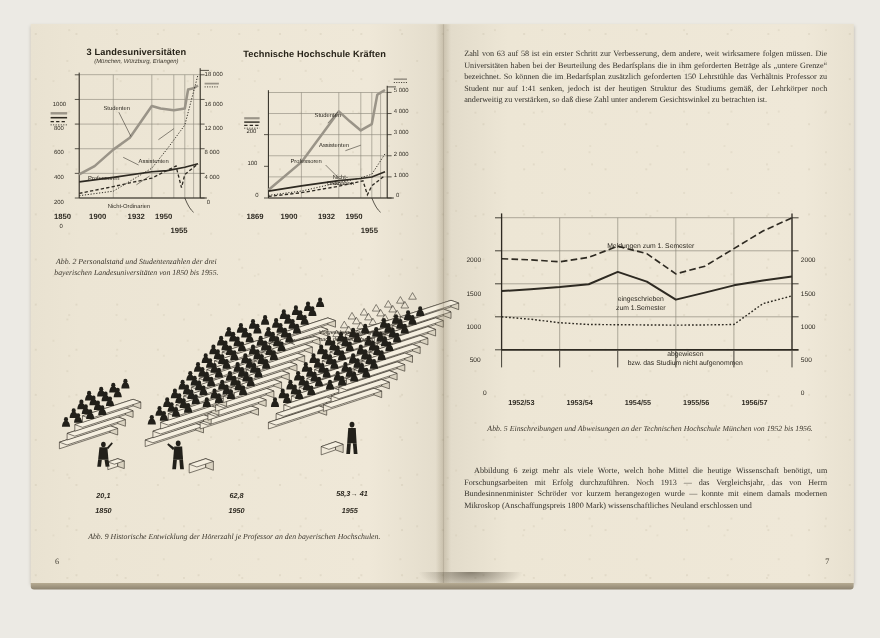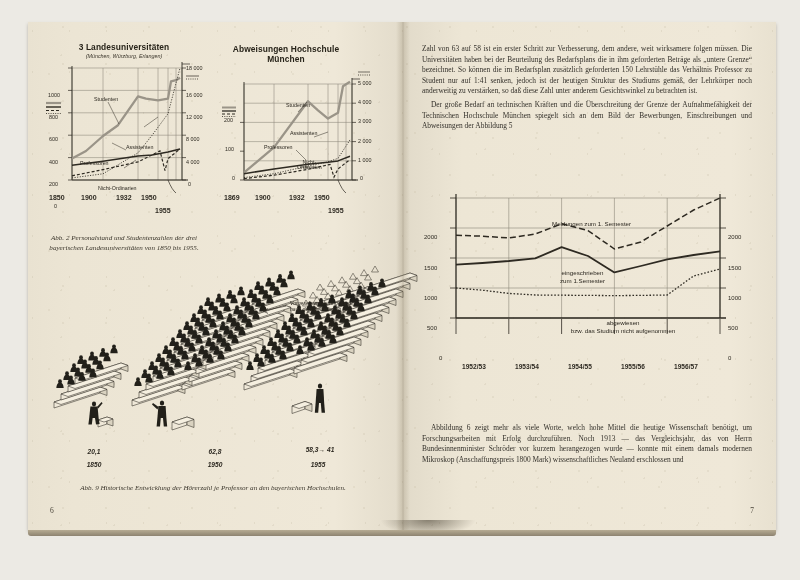--- a/index.html
+++ b/index.html
@@ -191,21 +191,21 @@
     <div class="axlab big" style="left:127px;top:185px;">1955</div>
 
     <div class="serieslab" style="left:66px;top:74px;">Studenten</div>
     <div class="serieslab" style="left:98px;top:122px;">Assistenten</div>
     <div class="serieslab" style="left:52px;top:138px;">Professoren</div>
     <div class="serieslab" style="left:70px;top:163px;">Nicht-Ordinarien</div>
 
     <div class="cap" style="position:absolute;left:20px;top:212px;width:152px;">Abb. 2  Personalstand und Studentenzahlen der drei bayerischen Landesuniversitäten von 1850 bis 1955.</div>
 
     <div style="position:absolute;left:188px;top:22px;width:140px;">
-      <div class="chart-title">Abweisungen Hochschule München</div>
+      <div class="chart-title">Technische Hochschule Kräften</div>
     </div>
 
     <svg width="170" height="160" viewBox="0 0 170 160" style="position:absolute;left:186px;top:18px;">
       <g stroke="#8b8679" stroke-width=".55" fill="none">
         <rect x="30" y="44" width="108" height="96"></rect>
         <line x1="30" y1="63.2" x2="138" y2="63.2"></line>
         <line x1="30" y1="82.4" x2="138" y2="82.4"></line>
         <line x1="30" y1="101.6" x2="138" y2="101.6"></line>
         <line x1="30" y1="120.8" x2="138" y2="120.8"></line>
         <line x1="60" y1="44" x2="60" y2="140"></line>
@@ -1079,21 +1079,20 @@
 
     <div class="iso-num" style="left:266px;top:424px;width:52px;">58,3→ 41</div>
     <div class="iso-num" style="left:270px;top:439px;width:40px;">1955</div>
 
     <div class="cap" style="position:absolute;left:20px;top:462px;width:330px;">Abb. 9  Historische Entwicklung der Hörerzahl je Professor an den bayerischen Hochschulen.</div>
 
     <div class="folio" style="left:22px;top:484px;">6</div>
 
     <div class="body-text" style="position:absolute;left:394px;top:22px;width:330px;">
       <p>Zahl von 63 auf 58 ist ein erster Schritt zur Verbesserung, dem andere, weit wirksamere folgen müssen. Die Universitäten haben bei der Beurteilung des Bedarfsplans die in ihm geforderten Beträge als „untere Grenze“ bezeichnet. So können die im Bedarfsplan zusätzlich geforderten 150 Lehrstühle das Verhältnis Professor zu Student nur auf 1:41 senken, jedoch ist der heutigen Struktur des Studiums gemäß, der Lehrkörper noch anderweitig zu verstärken, so daß diese Zahl unter anderem Gesichtswinkel zu betrachten ist.</p>
-      <p class="indent">Der große Bedarf an technischen Kräften und die Überschreitung der Grenze der Aufnahmefähigkeit der Technischen Hochschule München spiegelt sich an dem Bild der Bewerbungen, Einschreibungen und Abweisungen der Abbildung 5</p>
     </div>
 
     <svg width="336" height="148" viewBox="0 0 336 148" style="position:absolute;left:392px;top:168px;">
 
       <g stroke="#8b8679" stroke-width=".6" fill="none">
         <rect x="36" y="8" width="264" height="120"></rect>
         <line x1="36" y1="38" x2="300" y2="38"></line>
         <line x1="36" y1="68" x2="300" y2="68"></line>
         <line x1="36" y1="98" x2="300" y2="98"></line>
         <line x1="88.8" y1="8" x2="88.8" y2="128"></line>
@@ -1148,20 +1147,21 @@
     <div class="axlab" style="left:434px;top:341px;font-weight:bold;font-size:6.6px;">1952/53</div>
     <div class="axlab" style="left:487px;top:341px;font-weight:bold;font-size:6.6px;">1953/54</div>
     <div class="axlab" style="left:540px;top:341px;font-weight:bold;font-size:6.6px;">1954/55</div>
     <div class="axlab" style="left:593px;top:341px;font-weight:bold;font-size:6.6px;">1955/56</div>
     <div class="axlab" style="left:646px;top:341px;font-weight:bold;font-size:6.6px;">1956/57</div>
 
     <div class="serieslab" style="left:524px;top:198px;font-size:6.2px;">Meldungen zum 1. Semester</div>
     <div class="serieslab" style="left:532px;top:247px;font-size:6.2px;line-height:8px;text-align:center;">eingeschrieben<br>zum 1.Semester</div>
     <div class="serieslab" style="left:520px;top:297px;font-size:6.2px;line-height:8px;text-align:center;width:150px;">abgewiesen<br>bzw. das Studium nicht aufgenommen</div>
 
+    <div class="cap" style="position:absolute;left:408px;top:364px;width:310px;">Abb. 5  Einschreibungen und Abweisungen an der Technischen Hochschule München von 1952 bis 1956.</div>
 
     <div class="body-text" style="position:absolute;left:394px;top:398px;width:330px;">
       <p class="indent">Abbildung 6 zeigt mehr als viele Worte, welch hohe Mittel die heutige Wissenschaft benötigt, um Forschungsarbeiten mit Erfolg durchzuführen. Noch 1913 — das Vergleichsjahr, das von Herrn Bundesinnenminister Schröder vor kurzem herangezogen wurde — konnte mit einem damals modernen Mikroskop (Anschaffungspreis 1800 Mark) wissenschaftliches Neuland erschlossen und</p>
     </div>
 
     <div class="folio" style="right:22px;top:484px;">7</div>
 
     <div class="gutter"></div>
     <div class="gutter-shadow"></div>
   </div>

